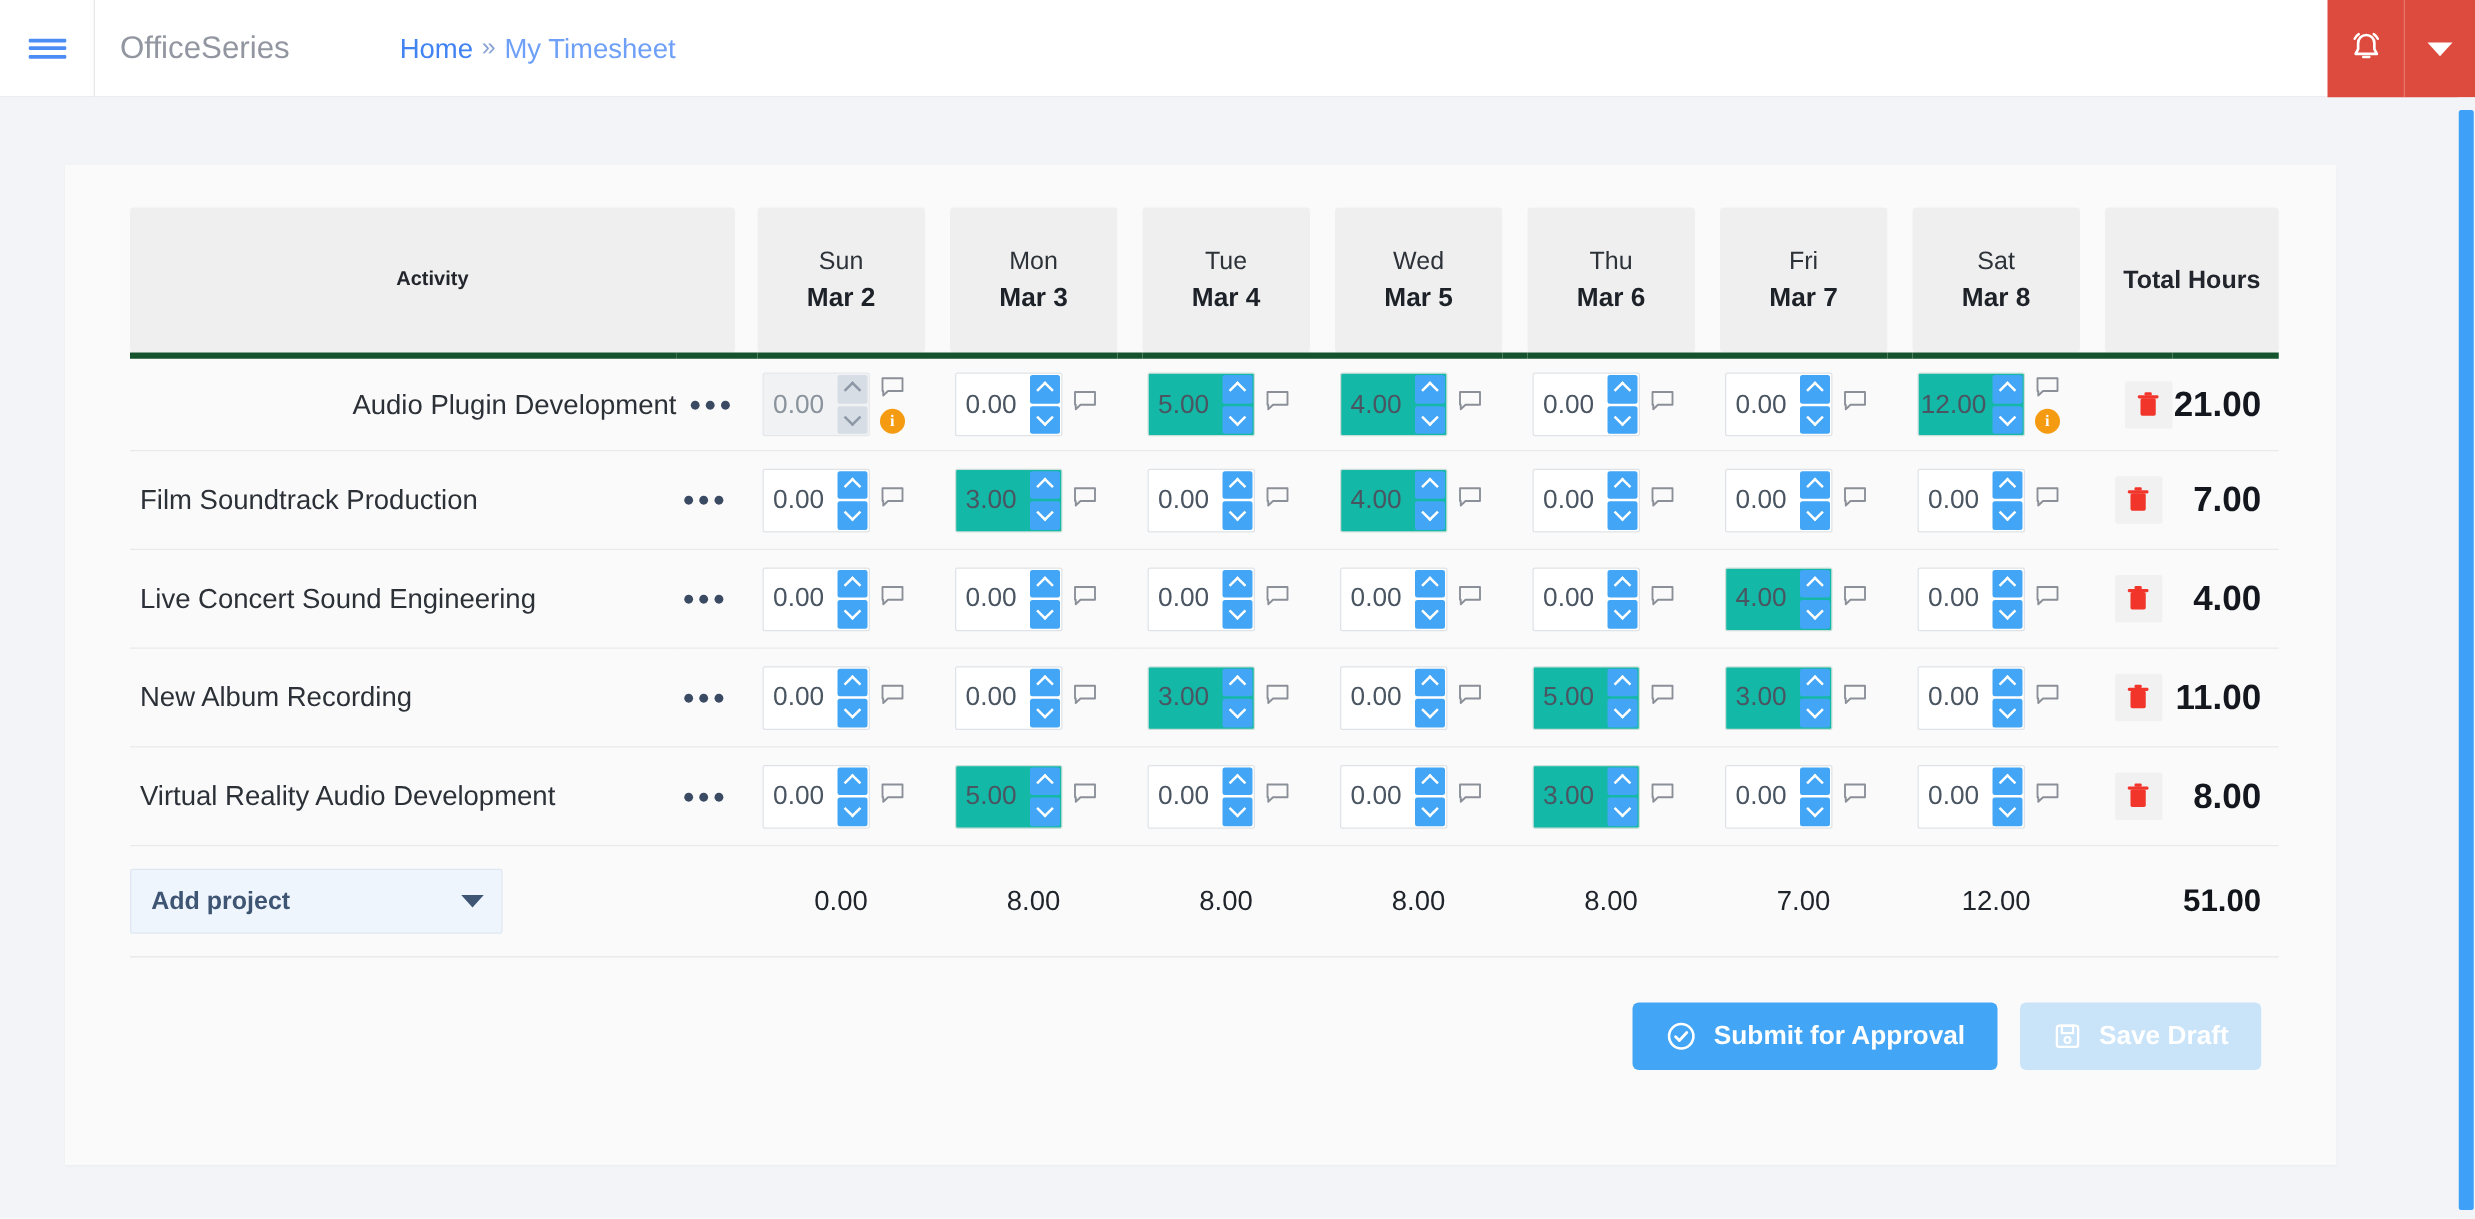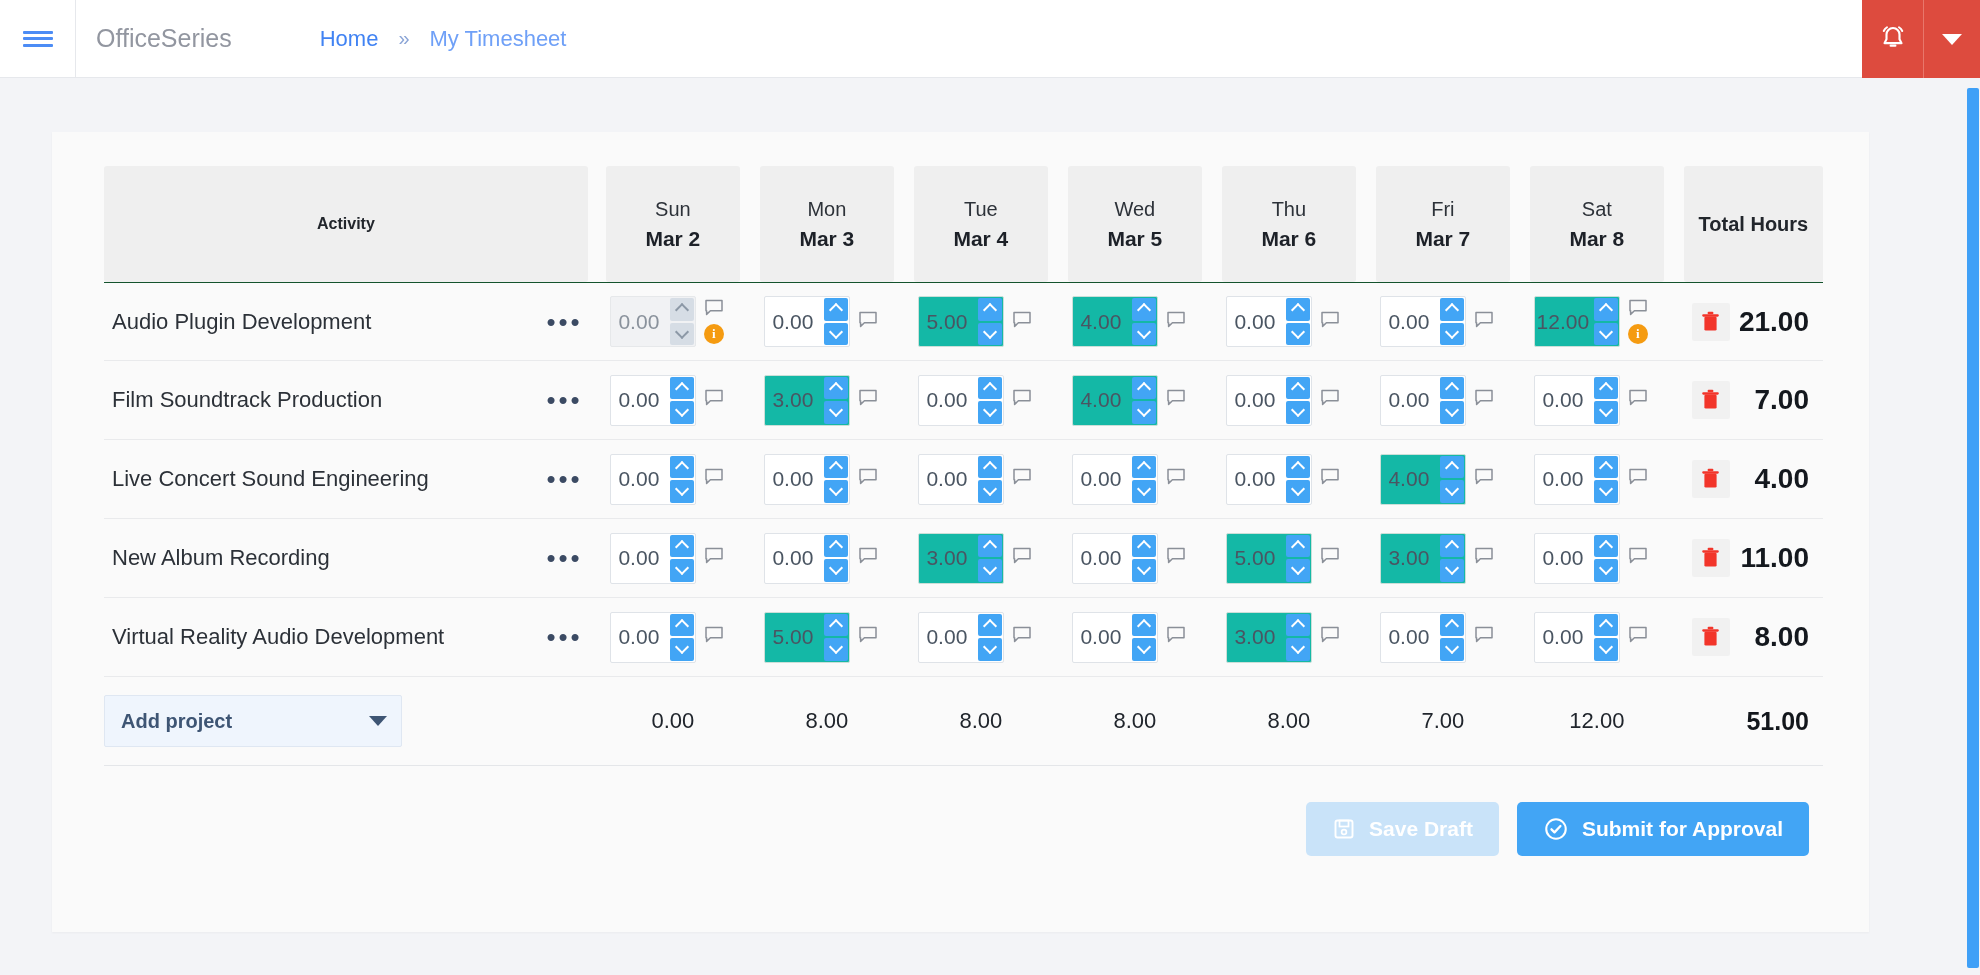--- a/index.html
+++ b/index.html
@@ -40,21 +40,21 @@
   .suite {
     margin-left: 20px;
     font-size: 25px;
     color: #9296a0;
     white-space: nowrap;
   }
   .breadcrumb {
     margin-left: 88px;
     font-size: 22px;
     color: #4183f3;
-    display: flex; align-items: center; gap: 20px;
+    display: flex; align-items: center; gap: 7px;
     white-space: nowrap;
   }
   .breadcrumb .crumb-sep { color: #8aa4d6; font-size: 20px; }
   .crumb-home { color: #4183f3; cursor: pointer; }
   .crumb-current { color: #6fa0f7; cursor: pointer; }
 
   .topbar-right {
     position: absolute; right: 0; top: 0;
     height: 78px; display: flex; align-items: stretch;
   }
@@ -108,21 +108,21 @@
   }
   th.hdr-activity { width: 478px; height: 116px; font-size: 16px; font-weight: bold; }
   th.hdr-day { width: 134px; height: 116px; padding: 0 10px; }
   th.hdr-total { width: 134px; height: 116px; font-size: 20px; font-weight: bold; }
   .hdr-spacer { width: 18px; background: #fafafa; }
   .hdr-gap { width: 20px; background: #fafafa; }
   .dow { font-size: 20px; font-weight: normal; color: #2d3239; line-height: 1.5; }
   .dom { font-size: 21px; font-weight: bold; color: #1d2128; line-height: 1.4; }
 
   tr.datarow td { border-bottom: 1px solid #e9eaec; height: 79px; vertical-align: middle; }
-  tr.datarow:first-child td { border-top: 1px solid #14532d; }
+  tr.datarow:first-child td { border-top: 5px solid #14532d; text-align: right; }
 
   .activity-name {
     font-size: 22px; color: #2c3138; padding-left: 8px;
     white-space: nowrap;
   }
   .dots {
     text-align: center; cursor: pointer; letter-spacing: 3px;
     color: #3b4a63; font-size: 26px; line-height: 10px; user-select: none;
   }
 
@@ -1131,34 +1131,34 @@
             <td></td>
             <td class="grand-total">51.00</td>
           </tr>
           <tr class="totals-divider">
             <td colspan="22"></td>
           </tr>
         </tbody>
     </table>
 
     <div class="actions">
+      <div class="btn btn-submit">
+        <svg width="26" height="26" viewBox="0 0 24 24">
+          <circle cx="12" cy="12" r="9" fill="none" stroke="#ffffff" stroke-width="1.9"></circle>
+          <path d="M7.8 12.3l2.8 2.8 5.5-5.8" fill="none" stroke="#ffffff" stroke-width="2.1" stroke-linecap="round" stroke-linejoin="round"></path>
+        </svg>
+        <span>Submit for Approval</span>
+      </div>
       <div class="btn btn-draft">
         <svg width="24" height="24" viewBox="0 0 24 24">
           <rect x="3.5" y="3.5" width="17" height="17" rx="2" fill="none" stroke="#ffffff" stroke-width="1.9"></rect>
           <rect x="7.5" y="3.5" width="9" height="6" fill="none" stroke="#ffffff" stroke-width="1.7"></rect>
           <circle cx="12" cy="15" r="2.4" fill="none" stroke="#ffffff" stroke-width="1.7"></circle>
         </svg>
         <span>Save Draft</span>
       </div>
-      <div class="btn btn-submit">
-        <svg width="26" height="26" viewBox="0 0 24 24">
-          <circle cx="12" cy="12" r="9" fill="none" stroke="#ffffff" stroke-width="1.9"></circle>
-          <path d="M7.8 12.3l2.8 2.8 5.5-5.8" fill="none" stroke="#ffffff" stroke-width="2.1" stroke-linecap="round" stroke-linejoin="round"></path>
-        </svg>
-        <span>Submit for Approval</span>
-      </div>
     </div>
   </div>
 
   <div class="scrollbar-track">
     <div class="scrollbar-thumb"></div>
   </div>
 </div>
 
 </body></html>

